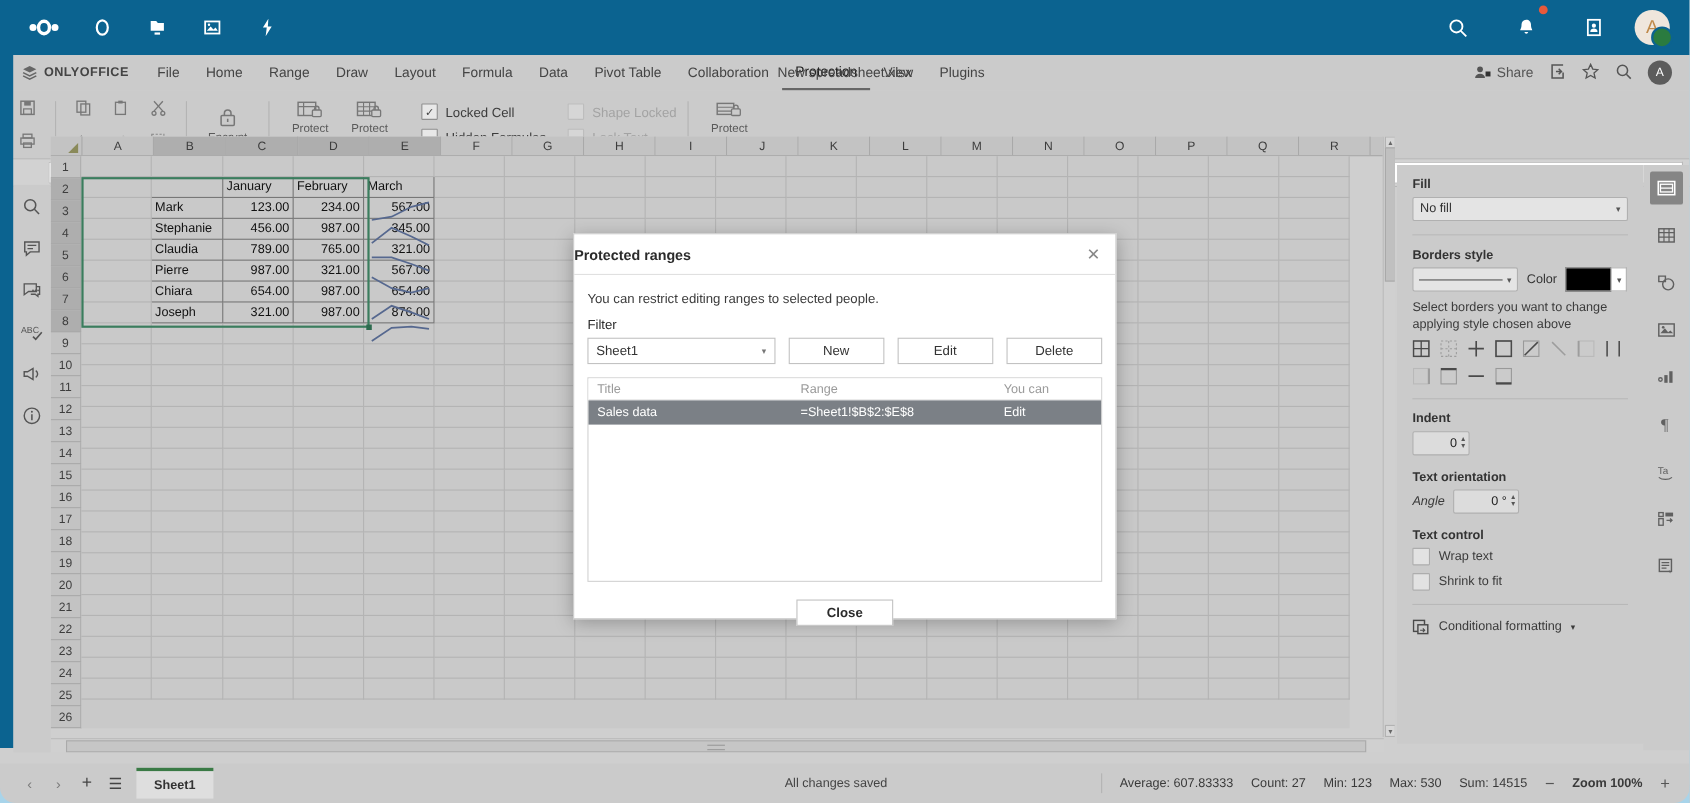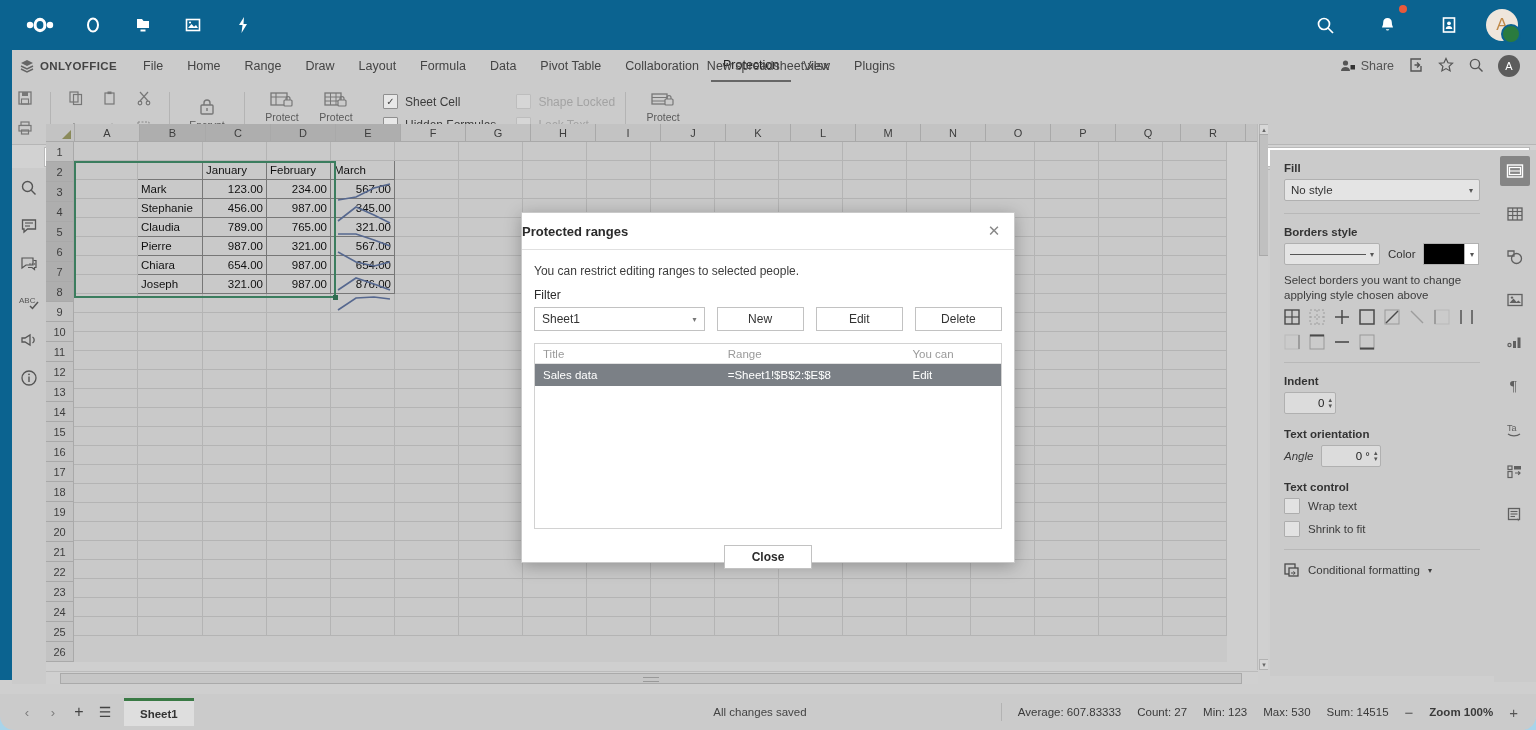--- a/index.html
+++ b/index.html
@@ -369,21 +369,21 @@
               <rect x="15" y="10" width="8" height="6" rx="1" fill="#cbcbcb" stroke="#777" stroke-width="1.2"></rect>
               <path d="M17 10V8.6a2 2 0 0 1 4 0V10" fill="none" stroke="#777" stroke-width="1.2"></path>
             </svg>
           <span>Protect</span>
           <span>Sheet</span>
         </div>
       </div>
       <div class="chkcol">
         <div class="chkrow">
           <span class="chkbox">✓</span>
-          <span>Sheet Cell</span>
+          <span>Locked Cell</span>
         </div>
         <div class="chkrow">
           <span class="chkbox"></span>
           <span>Hidden Formulas</span>
         </div>
       </div>
       <div class="chkcol">
         <div class="chkrow dis">
           <span class="chkbox"></span>
           <span>Shape Locked</span>
@@ -1059,21 +1059,21 @@
       <div class="vbtn" style="bottom:0;">▾</div>
     </div>
     <div class="hscroll">
       <div class="hthumb"></div>
     </div>
   </div>
 
   <div class="rpanel">
     <div class="plabel">Fill</div>
     <div class="pselect">
-      <span>No style</span>
+      <span>No fill</span>
       <span style="font-size:8px;color:#555;">▾</span>
     </div>
     <div class="pdiv"></div>
     <div class="plabel">Borders style</div>
     <div class="brow">
       <div class="lineselect">
         <span class="lineglyph"></span>
         <span style="font-size:8px;color:#555;">▾</span>
       </div>
       <span class="clabel">Color</span>

